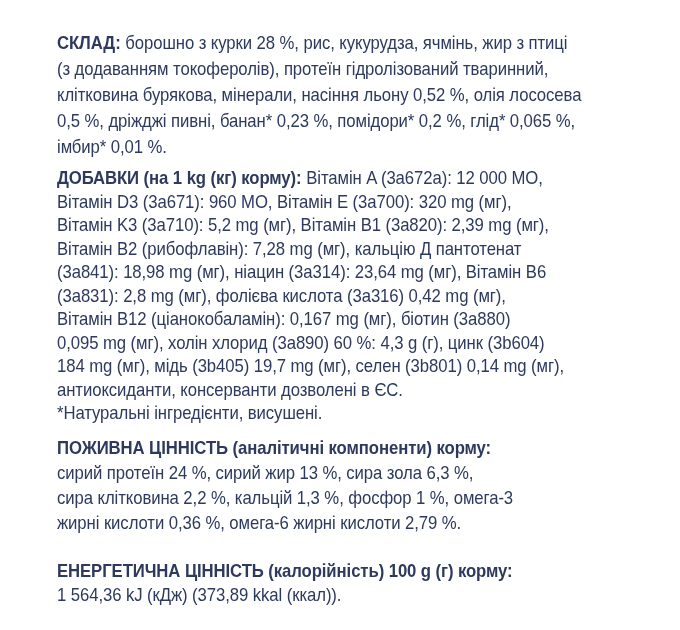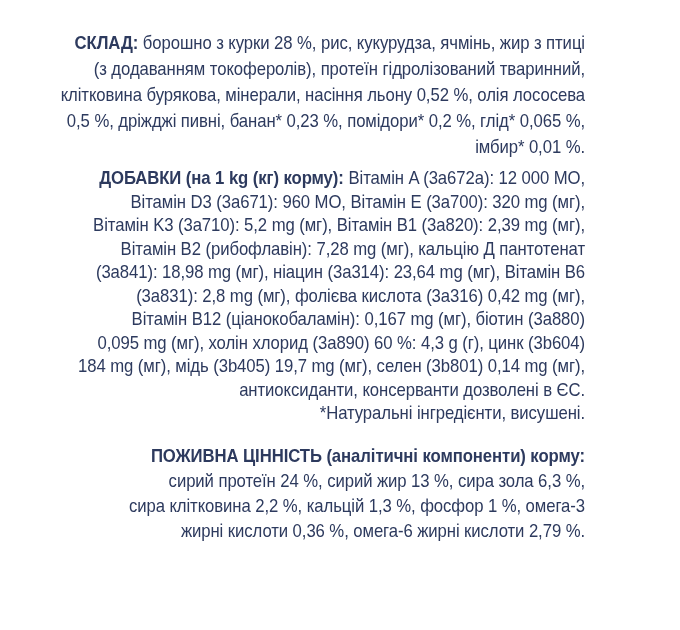--- a/index.html
+++ b/index.html
@@ -15,39 +15,38 @@
     height: 630px;
     background: #ffffff;
     overflow: hidden;
     color: #2d3a5e;
   }
   .label {
     position: absolute;
     left: 57px;
     top: 30px;
     width: 600px;
-    text-align: right;
   }
   section { margin: 0; padding: 0; }
   .line {
     display: block;
     white-space: nowrap;
     font-size: 19px;
     transform: scaleX(0.88);
     transform-origin: 0 0;
     letter-spacing: -0.1px;
   }
   .title { font-weight: 700; }
   .after-title { margin-left: 0.28em; }
   .sec-composition .line { line-height: 26px; }
   .sec-additives   .line { line-height: 23.5px; }
   .sec-nutrition   .line { line-height: 25px; }
   .sec-energy      .line { line-height: 24px; }
   .sec-composition { margin-bottom: 6px; }
-  .sec-additives   { margin-bottom: 18px; }
+  .sec-additives   { margin-bottom: 10px; }
   .sec-nutrition   { margin-bottom: 24px; }
 </style>
 </head>
 <body>
 
 <main class="sheet">
   <article class="label">
 
     <section class="sec-composition">
       <span class="line"><strong class="title">СКЛАД:</strong><span class="after-title">борошно з курки 28 %, рис, кукурудза, ячмінь, жир з птиці</span></span>
@@ -71,15 +70,19 @@
       <span class="line">*Натуральні інгредієнти, висушені.</span>
     </section>
 
     <section class="sec-nutrition">
       <span class="line"><strong class="title">ПОЖИВНА ЦІННІСТЬ (аналітичні компоненти) корму:</strong></span>
       <span class="line">сирий протеїн 24 %, сирий жир 13 %, сира зола 6,3 %,</span>
       <span class="line">сира клітковина 2,2 %, кальцій 1,3 %, фосфор 1 %, омега-3</span>
       <span class="line">жирні кислоти 0,36 %, омега-6 жирні кислоти 2,79 %.</span>
     </section>
 
+    <section class="sec-energy">
+      <span class="line"><strong class="title">ЕНЕРГЕТИЧНА ЦІННІСТЬ (калорійність) 100 g (г) корму:</strong></span>
+      <span class="line">1 564,36 kJ (кДж) (373,89 kkal (ккал)).</span>
+    </section>
 
   </article>
 </main>
 
 </body></html>

